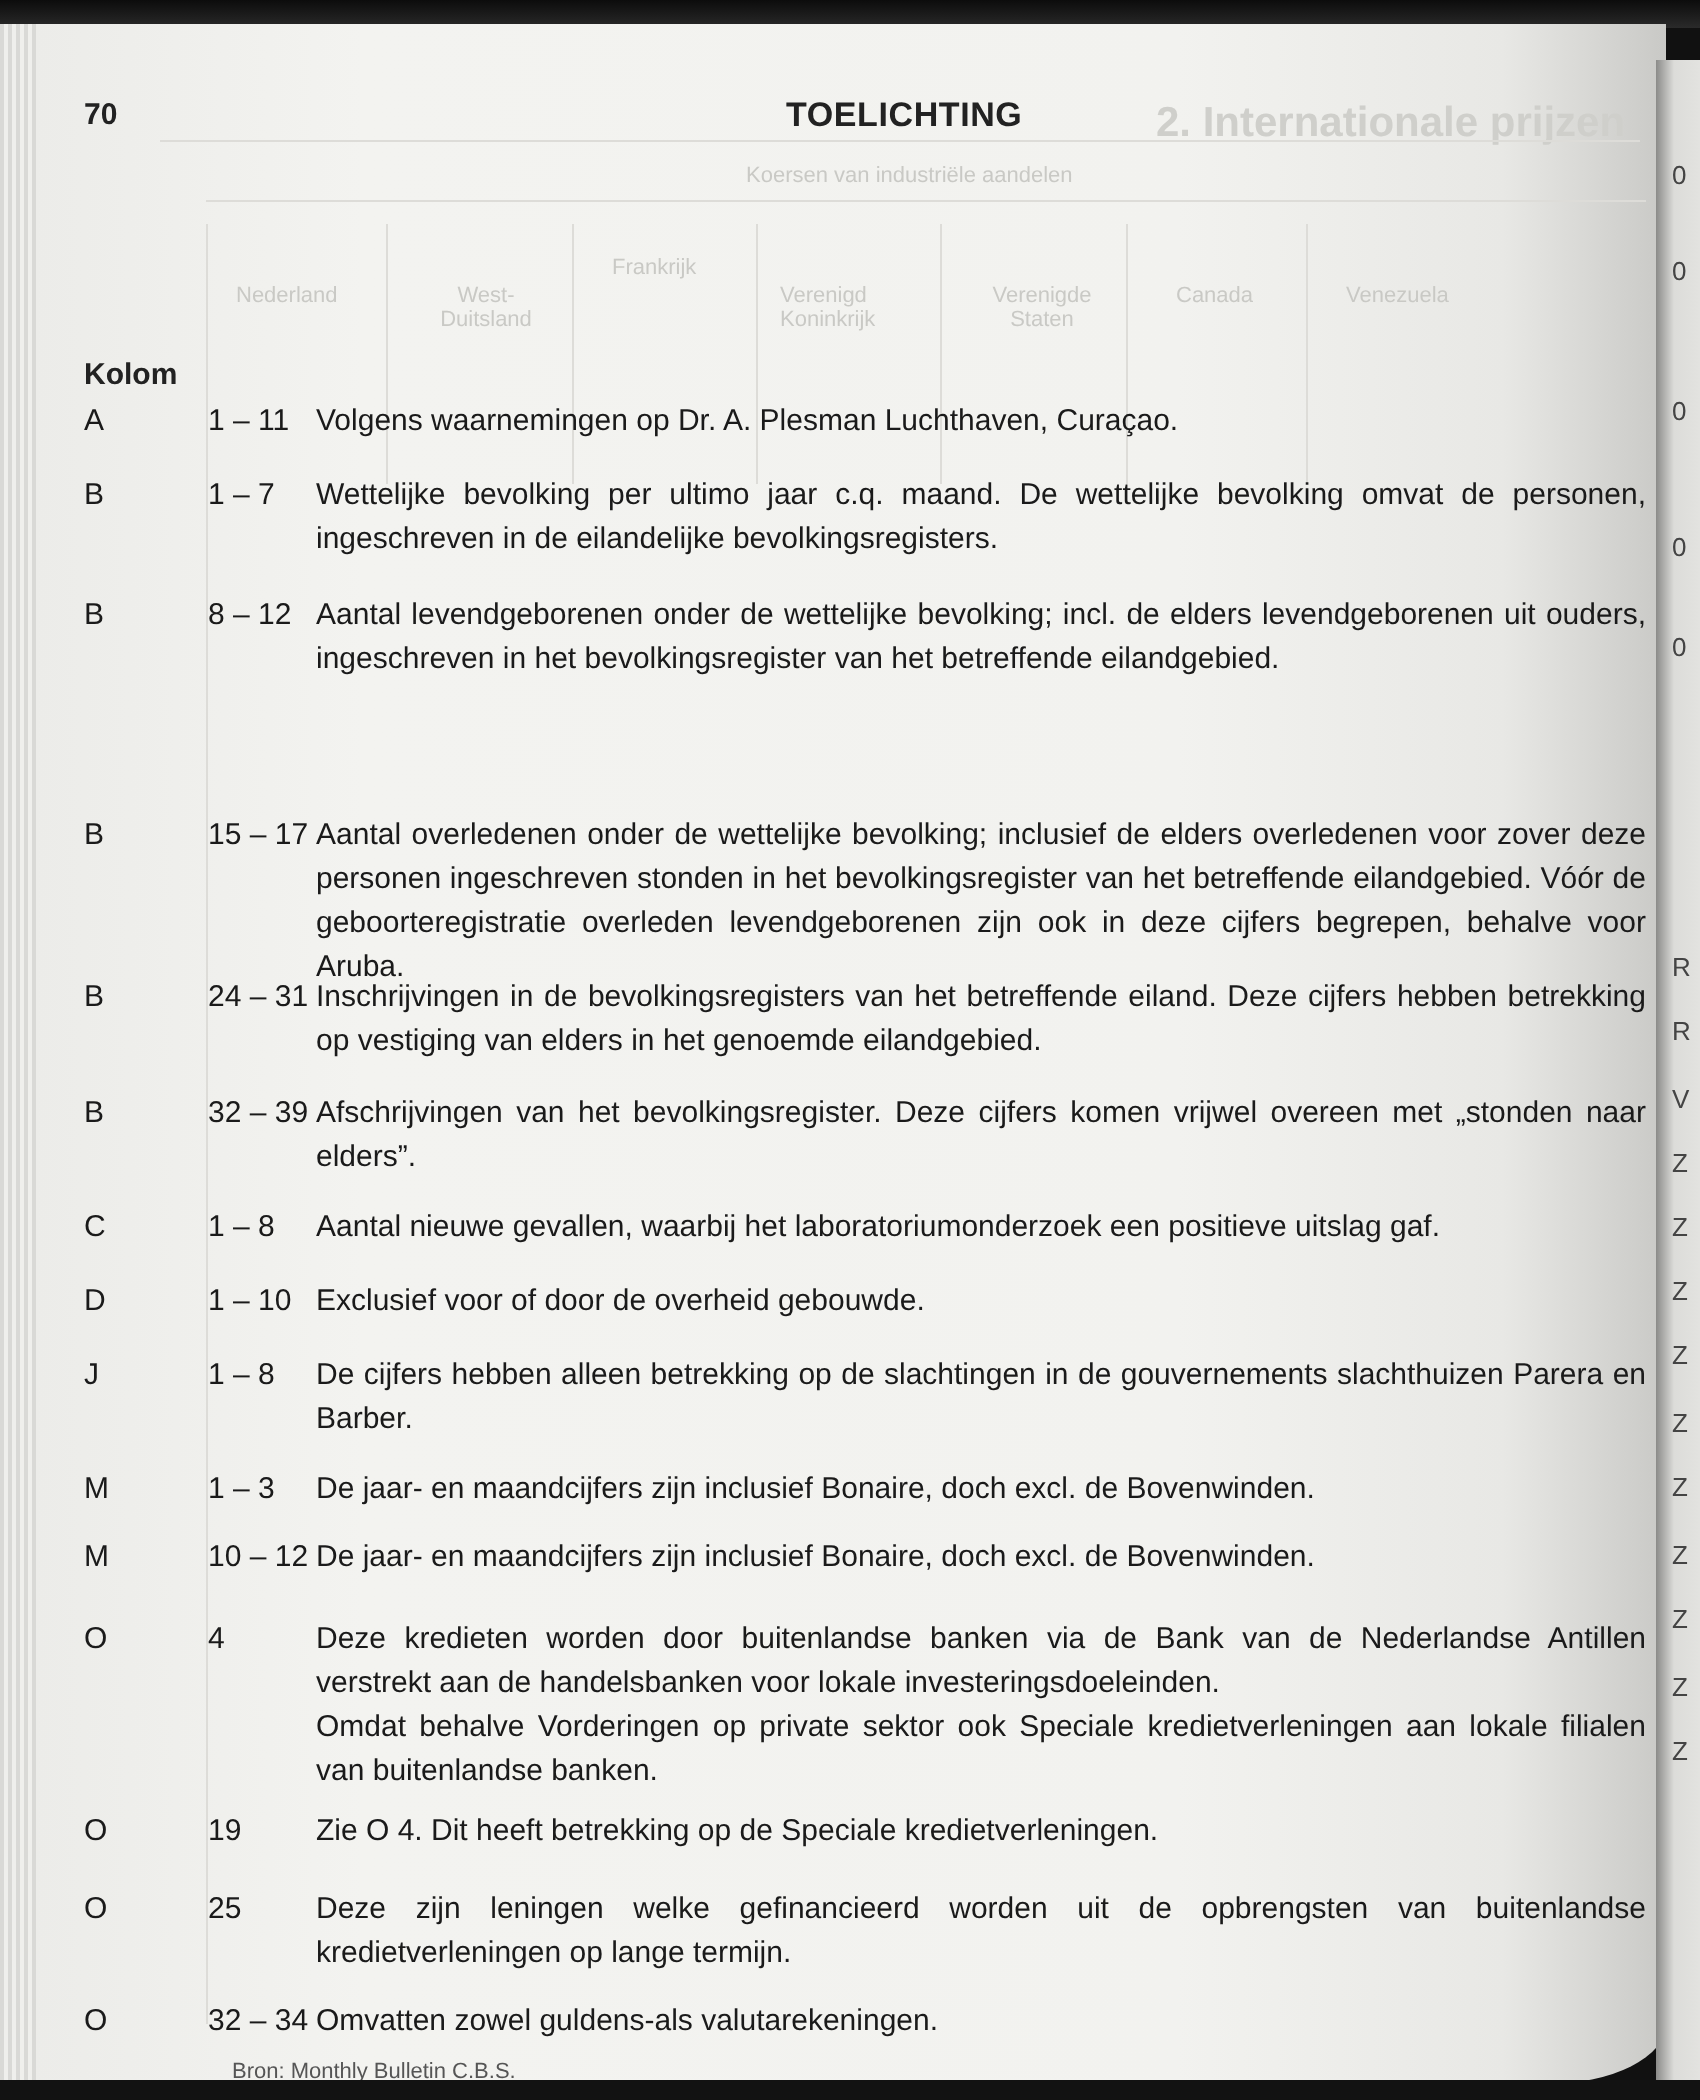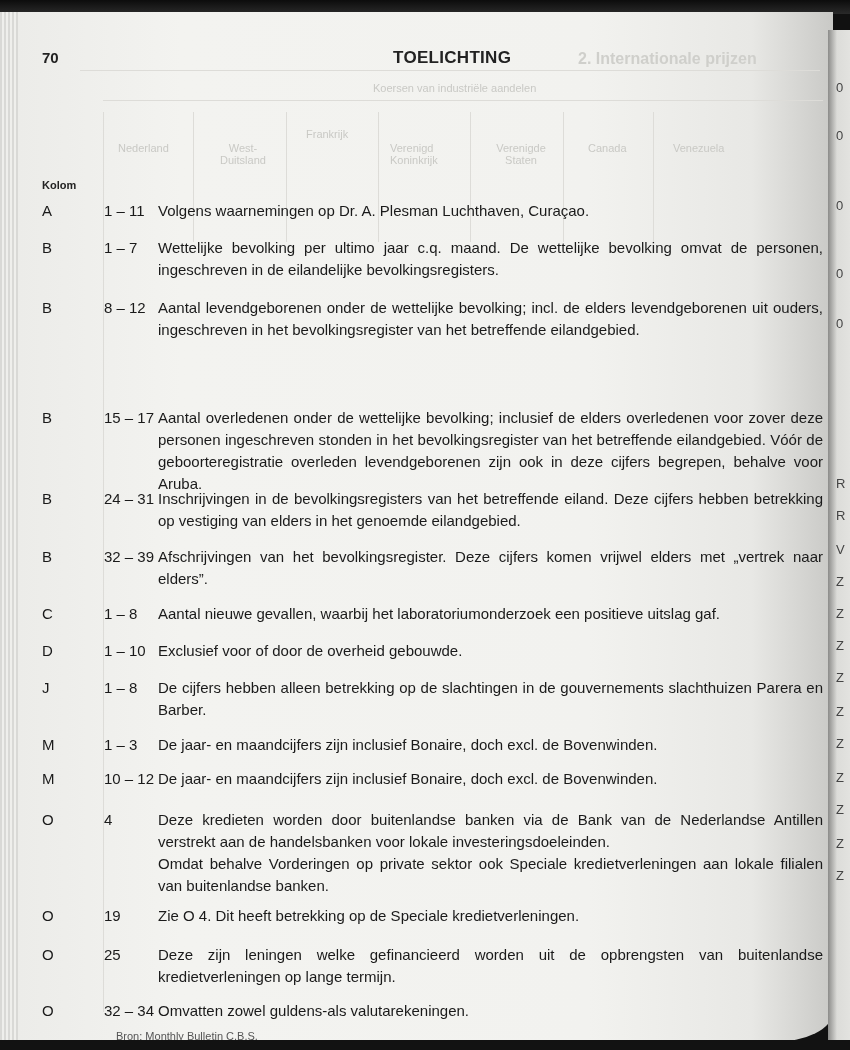--- a/index.html
+++ b/index.html
@@ -33,24 +33,24 @@
     
     .ghost { position: absolute; color: #c9c9c5; font-size: 11px; }
     .ghost-line { position: absolute; background: #dddcd8; }
     .header-num {
       position: absolute; left: 24px; top: 37px; font-weight: bold; font-size: 15px; color: #222;
     }
     .header-title {
       position: absolute; left: 375px; top: 36px; font-weight: bold; font-size: 17px; color: #222; letter-spacing: 0.3px;
     }
     .header-ghost {
-      position: absolute; left: 560px; top: 38px; font-size: 16px; color: #cfcfcb; font-weight: bold;
+      position: absolute; left: 560px; top: 38px; font-size: 21px; color: #cfcfcb; font-weight: bold;
     }
     .kolom {
-      position: absolute; left: 24px; top: 167px; font-weight: bold; font-size: 11px; color: #222;
+      position: absolute; left: 24px; top: 167px; font-weight: bold; font-size: 15px; color: #222;
     }
     .entry { position: absolute; left: 0; width: 815px; font-size: 15px; line-height: 22px; }
     .entry .letter { position: absolute; left: 24px; }
     .entry .range { position: absolute; left: 58px; width: 80px; margin-left: 28px; }
     .entry .text { position: absolute; left: 140px; width: 665px; text-align: justify; }
     .entry .text p { margin: 0; }
     .entry .text p + p.gap { margin-top: 12px; }
     .footer-ghost {
       position: absolute; left: 98px; top: 1018px; font-size: 11px; color: #555;
     }
@@ -126,21 +126,21 @@
     <span class="range">24 – 31</span>
     <div class="text">
         <p>Inschrijvingen in de bevolkingsregisters van het betreffende eiland. Deze cijfers hebben betrekking op vestiging van elders in het genoemde eilandgebied.</p>
       </div>
   </div>
 
   <div class="entry" style="top:534px;">
     <span class="letter">B</span>
     <span class="range">32 – 39</span>
     <div class="text">
-        <p>Afschrijvingen van het bevolkingsregister. Deze cijfers komen vrijwel elders met „vertrek naar elders”.</p>
+        <p>Afschrijvingen van het bevolkingsregister. Deze cijfers komen vrijwel overeen met „stonden naar elders”.</p>
       </div>
   </div>
 
   <div class="entry" style="top:591px;">
     <span class="letter">C</span>
     <span class="range">1 –  8</span>
     <div class="text">
         <p>Aantal nieuwe gevallen, waarbij het laboratoriumonderzoek een positieve uitslag gaf.</p>
       </div>
   </div>

